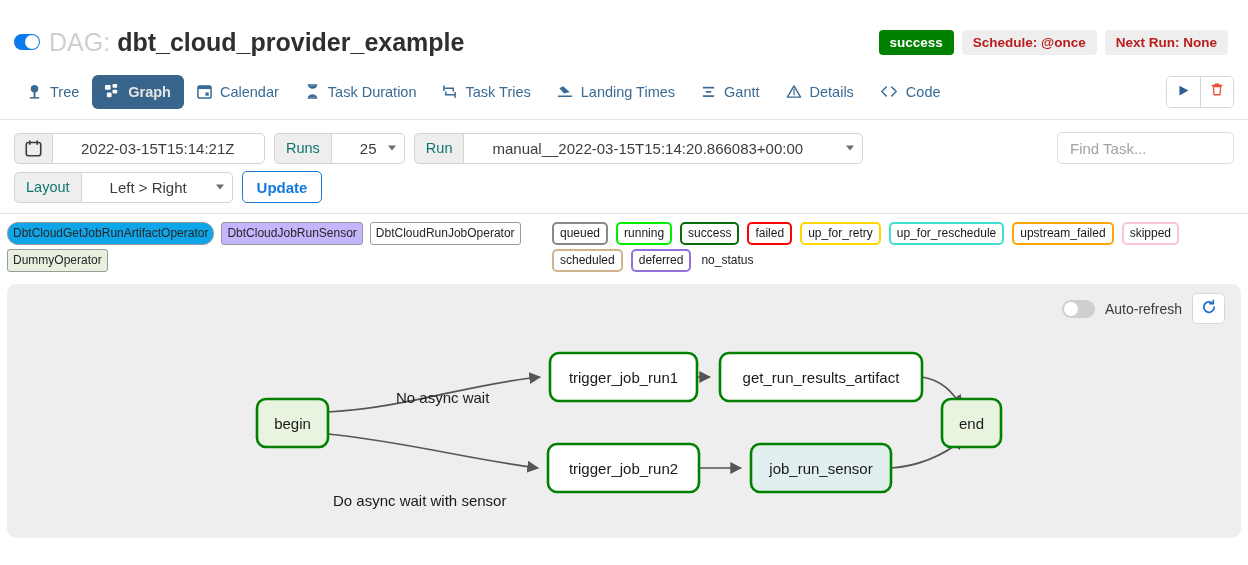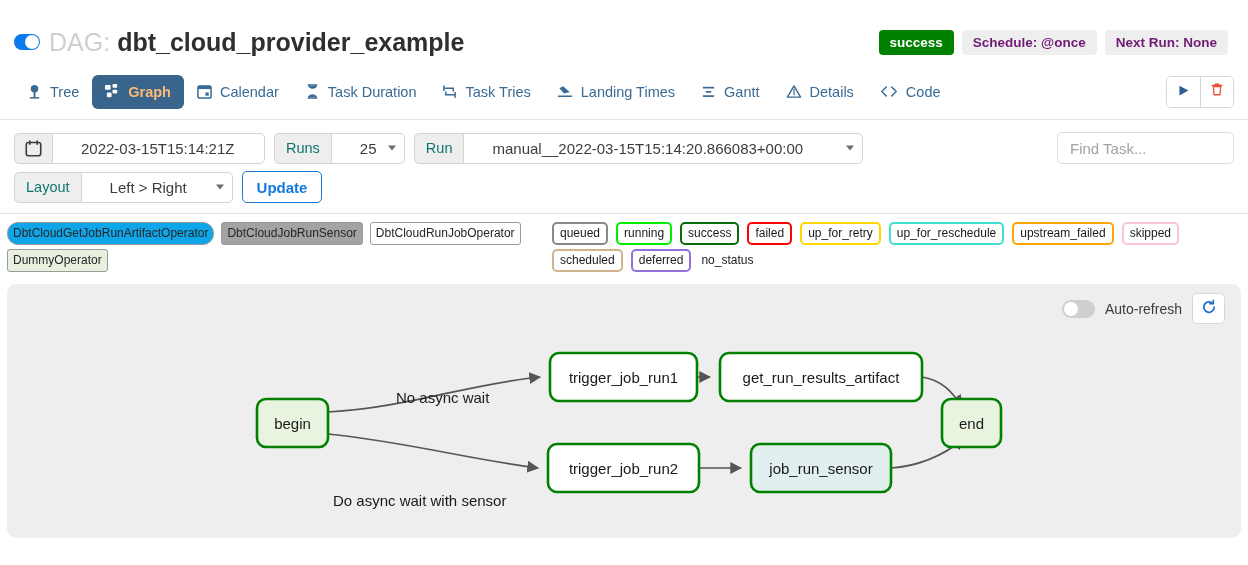--- a/index.html
+++ b/index.html
@@ -34,38 +34,38 @@
   .dag-title {
     font-size:25px; color:#2f2f2f; font-weight:700; margin-left:7px;
   }
   .header-right {
     margin-left:auto; display:flex; align-items:center; gap:8px;
     padding-right:6px;
   }
   .badge {
     font-size:13.5px; font-weight:700;
     padding:5px 11px; border-radius:4px;
-    background:#eeeeee; color:#701a75; white-space:nowrap;
+    background:#eeeeee; color:#b91c1c; white-space:nowrap;
   }
   .badge.success { background:#008000; color:#ffffff; }
 
   
   .tabbar {
     display:flex; align-items:center;
     padding:0 14px; height:56px;
     border-bottom:1px solid #e4e4e4;
     position:relative;
   }
   .tab {
     display:flex; align-items:center; gap:8px;
     padding:9px 13px; border-radius:6px;
     font-size:14.5px; color:#3a6b94; font-weight:400;
     cursor:pointer; white-space:nowrap;
   }
-  .tab.active { background:#39658c; color:#fdba74; font-weight:700; }
+  .tab.active { background:#39658c; color:#e5e5e5; font-weight:700; }
   .tab svg { display:block; }
   .tab-actions {
     margin-left:auto; display:flex; align-items:center;
     border:1px solid #d8d8d8; border-radius:5px; overflow:hidden;
     height:32px;
   }
   .tab-actions > div {
     width:33px; height:100%;
     display:flex; align-items:center; justify-content:center;
     cursor:pointer; background:#fff;
@@ -348,21 +348,21 @@
       </div>
     </div>
     <div class="btn-update">Update</div>
   </div>
 </div>
 
 <div class="legend">
   <div class="legend-row">
     <div class="legend-left">
       <span class="lchip" style="background:#0ea5e9;border-radius:11px;">DbtCloudGetJobRunArtifactOperator</span>
-      <span class="lchip" style="background:#a3a3a3;">DbtCloudJobRunSensor</span>
+      <span class="lchip" style="background:#c4b5fd;">DbtCloudJobRunSensor</span>
       <span class="lchip" style="background:#fefefe;">DbtCloudRunJobOperator</span>
       <span class="lchip" style="background:#e8f0e0;">DummyOperator</span>
     </div>
 
     <div class="legend-right">
       <span class="schip" style="border-color:#888888;">queued</span>
       <span class="schip" style="border-color:#00ee00;">running</span>
       <span class="schip" style="border-color:#0a6b0a;">success</span>
       <span class="schip" style="border-color:#ff0000;">failed</span>
       <span class="schip" style="border-color:#ffd700;">up_for_retry</span>

